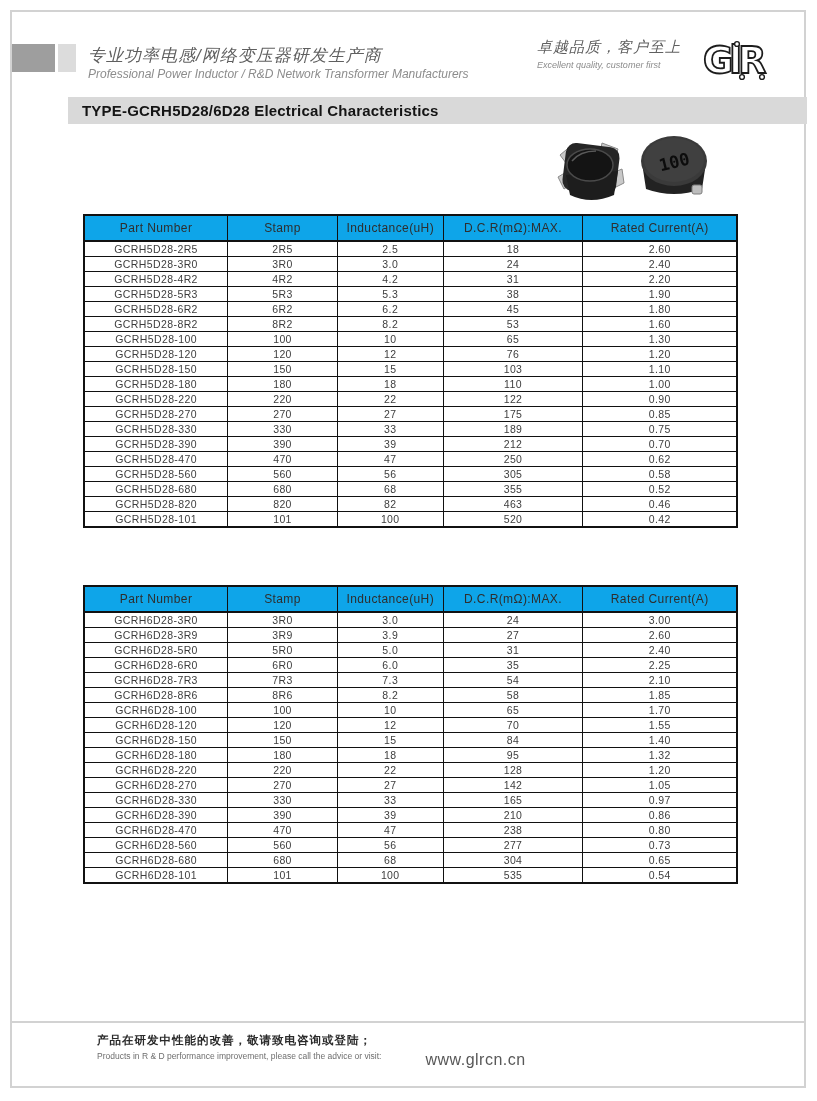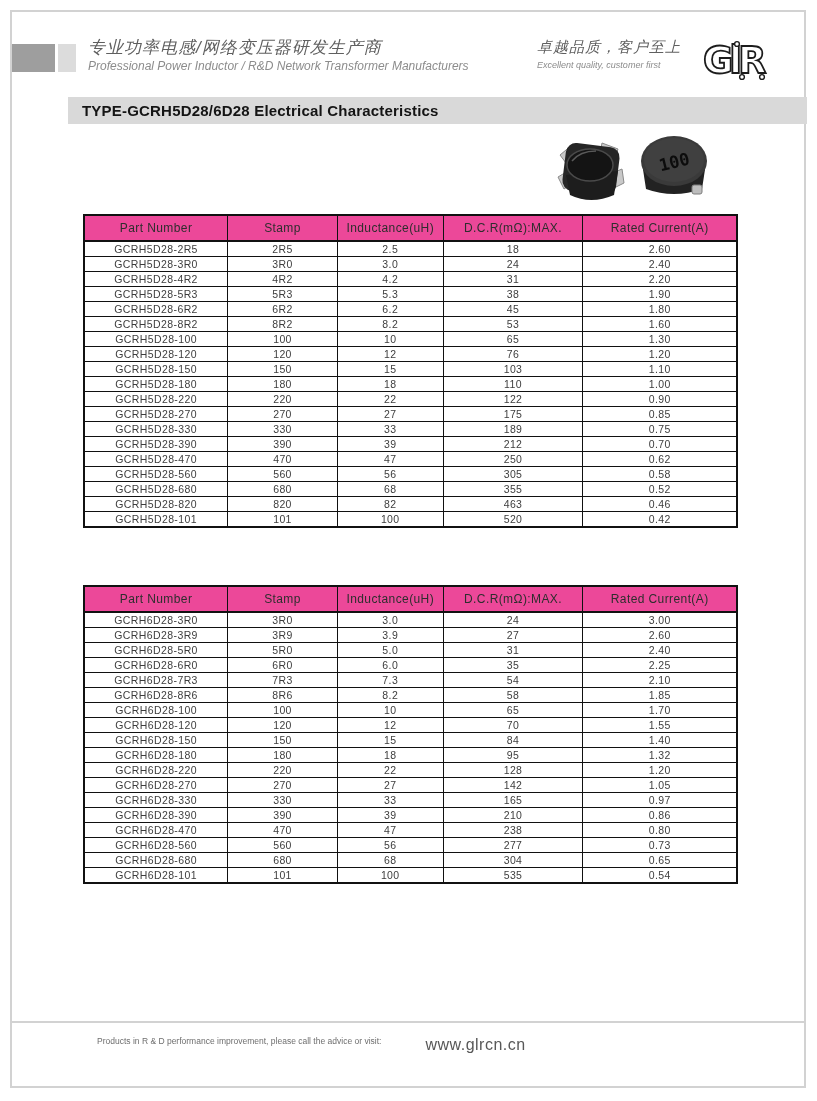--- a/index.html
+++ b/index.html
@@ -3,42 +3,42 @@
 <meta charset="utf-8">
 <style>
   * { margin:0; padding:0; box-sizing:border-box; }
   html,body { background:#ffffff; font-family:"Liberation Sans", sans-serif; }
   .page { position:relative; width:817px; height:1101px; background:#ffffff; overflow:hidden; }
   .frame { position:absolute; left:10px; top:10px; width:796px; height:1078px; border:2px solid #d2d2d2; }
 
   
   .sq-dark  { position:absolute; left:12px; top:44px; width:43px; height:28px; background:#9e9e9e; }
   .sq-light { position:absolute; left:58px; top:44px; width:18px; height:28px; background:#dcdcdc; }
-  .brand { position:absolute; left:88px; top:36px; }
+  .brand { position:absolute; left:88px; top:44px; }
   .brand-cn { font-size:17px; color:#5f5f5f; letter-spacing:1px; font-style:italic; }
   .brand-en { margin-top:0; font-size:12px; color:#8c8c8c; font-style:italic; }
   .slogan { position:absolute; left:537px; top:38px; }
   .slogan-cn { font-size:15px; color:#5f5f5f; font-style:italic; letter-spacing:1px; }
   .slogan-en { margin-top:3px; font-size:9px; color:#8c8c8c; font-style:italic; }
   .logo { position:absolute; left:699px; top:34px; width:80px; height:50px; }
 
   
   .titlebar { position:absolute; left:68px; top:97px; width:739px; height:27px; background:#d9d9d9;
               line-height:27px; padding-left:14px; font-size:15px; font-weight:bold; color:#141414; letter-spacing:.2px; }
 
   
   .img1 { position:absolute; left:556px; top:137px; width:72px; height:66px; }
   .img2 { position:absolute; left:636px; top:133px; width:76px; height:66px; }
 
   
   table.tbl { position:absolute; left:83px; width:655px; border-collapse:collapse; border:2px solid #111; table-layout:fixed; }
   .tbl-1 { top:214px; }
   .tbl-2 { top:585px; }
   table.tbl th { border:1px solid #111; border-bottom:2px solid #111; height:26px; font-size:12px; font-weight:normal;
-                 color:#2e2e2e; letter-spacing:.4px; background:#ec4899; }
+                 color:#2e2e2e; letter-spacing:.4px; background:#0ea5e9; }
   table.tbl td { border:1px solid #111; height:14px; font-size:10.5px; color:#3d3d3d; text-align:center;
                  letter-spacing:.4px; padding:0; line-height:14px; }
   col.c1{width:22%} col.c2{width:16.8%} col.c3{width:16.2%} col.c4{width:21.4%} col.c5{width:23.6%}
 
   
   .footer-rule { position:absolute; left:11px; top:1021px; width:794px; height:2px; background:#d2d2d2; }
   .footer { position:absolute; left:97px; top:1033px; }
   .footer-cn { font-size:11.5px; font-weight:bold; color:#2a2a2a; letter-spacing:1px; }
   .footer-row { margin-top:3px; display:flex; align-items:flex-start; }
   .footer-en { font-size:8.5px; color:#6e6e6e; }
@@ -388,18 +388,19 @@
           <td>101</td>
           <td>100</td>
           <td>535</td>
           <td>0.54</td>
         </tr>
       </tbody>
   </table>
 
   <div class="footer-rule"></div>
   <div class="footer">
+    <div class="footer-cn">产品在研发中性能的改善，敬请致电咨询或登陆；</div>
     <div class="footer-row">
       <span class="footer-en">Products in R &amp; D performance improvement, please call the advice or visit:</span>
       <span class="footer-site">www.glrcn.cn</span>
     </div>
   </div>
 </div>
 
 </body></html>

